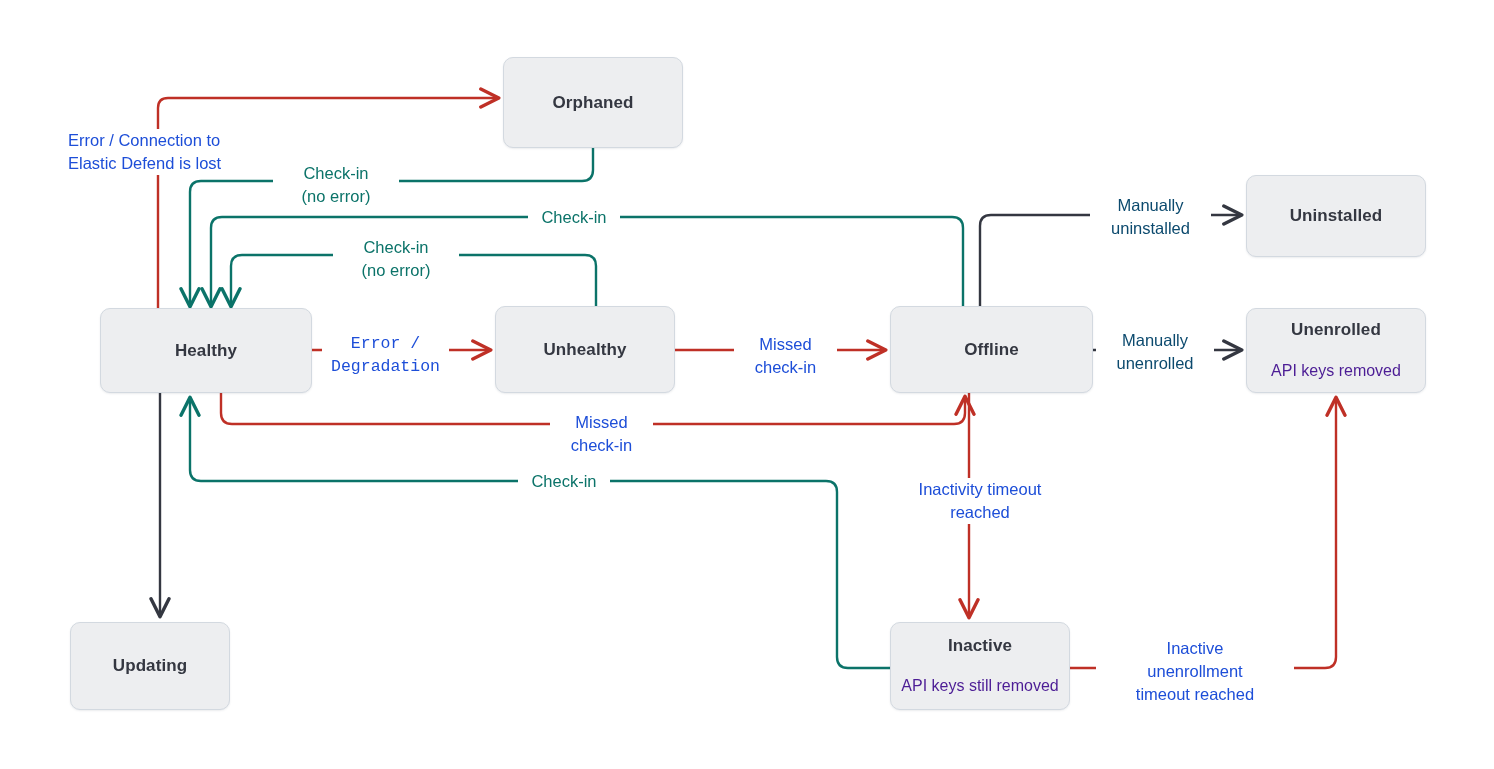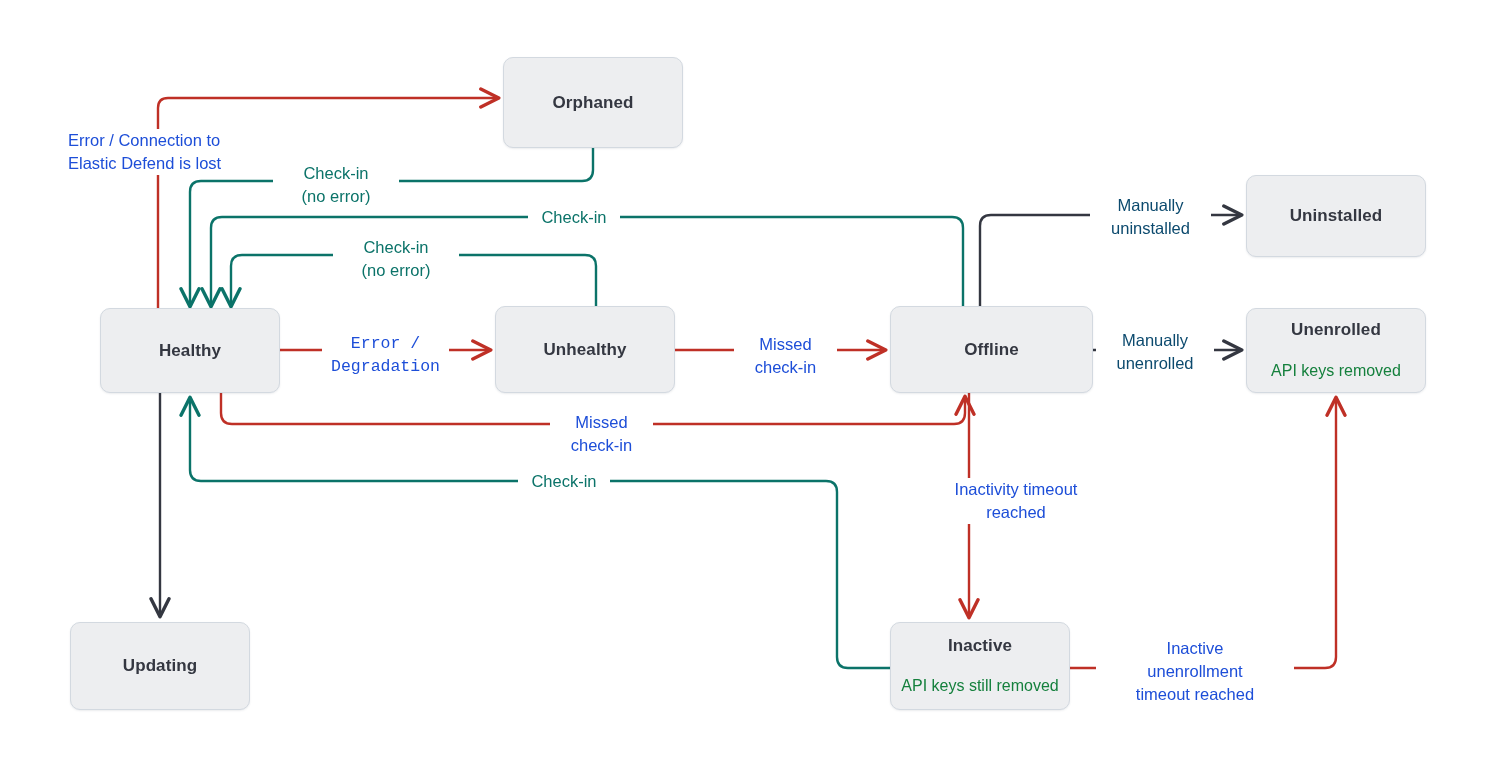--- a/index.html
+++ b/index.html
@@ -39,21 +39,21 @@
   .node-title {
     font-size: 17px;
     font-weight: bold;
     color: #343741;
     line-height: 1.25;
     letter-spacing: 0.1px;
   }
   .node-sub {
     font-size: 16px;
     font-weight: normal;
-    color: #15803d;
+    color: #4c1d95;
     line-height: 1.3;
     margin-top: 20px;
   }
   .edge-label {
     position: absolute;
     font-size: 16.5px;
     line-height: 1.38;
     text-align: center;
     white-space: pre-line;
     background: #ffffff;
@@ -111,21 +111,21 @@
 
       <path stroke="#343741" marker-end="url(#ar-black)" d="M160,393 L160,615"></path>
 
     </g>
   </svg>
 
   <div class="node" style="left:503px; top:57px; width:180px; height:91px;">
     <div class="node-title">Orphaned</div>
   </div>
 
-  <div class="node" style="left:100px; top:308px; width:180px; height:85px;">
+  <div class="node" style="left:100px; top:308px; width:212px; height:85px;">
     <div class="node-title">Healthy</div>
   </div>
 
   <div class="node" style="left:495px; top:306px; width:180px; height:87px;">
     <div class="node-title">Unhealthy</div>
   </div>
 
   <div class="node" style="left:890px; top:306px; width:203px; height:87px;">
     <div class="node-title">Offline</div>
   </div>
@@ -137,21 +137,21 @@
   <div class="node" style="left:1246px; top:308px; width:180px; height:85px;">
     <div class="node-title">Unenrolled</div>
     <div class="node-sub">API keys removed</div>
   </div>
 
   <div class="node" style="left:890px; top:622px; width:180px; height:88px;">
     <div class="node-title">Inactive</div>
     <div class="node-sub">API keys still removed</div>
   </div>
 
-  <div class="node" style="left:70px; top:622px; width:180px; height:88px;">
+  <div class="node" style="left:70px; top:622px; width:160px; height:88px;">
     <div class="node-title">Updating</div>
   </div>
 
   <div class="edge-label lbl-red lbl-left" style="left:63px; top:129px; width:250px;">Error / Connection to
 Elastic Defend is lost</div>
 
   <div class="edge-label lbl-teal" style="left:273px; top:162px; width:126px;">Check-in
 (no error)</div>
 
   <div class="edge-label lbl-teal" style="left:528px; top:206px; width:92px;">Check-in</div>
@@ -169,21 +169,21 @@
 check-in</div>
 
   <div class="edge-label lbl-teal" style="left:518px; top:470px; width:92px;">Check-in</div>
 
   <div class="edge-label lbl-black" style="left:1090px; top:194px; width:121px;">Manually
 uninstalled</div>
 
   <div class="edge-label lbl-black" style="left:1096px; top:329px; width:118px;">Manually
 unenrolled</div>
 
-  <div class="edge-label lbl-red" style="left:920px; top:478px; width:192px;">Inactivity timeout
+  <div class="edge-label lbl-red" style="left:884px; top:478px; width:192px;">Inactivity timeout
 reached</div>
 
   <div class="edge-label lbl-red" style="left:1096px; top:637px; width:198px;">Inactive
 unenrollment
 timeout reached</div>
 
 
 </div>
 
 </body></html>

